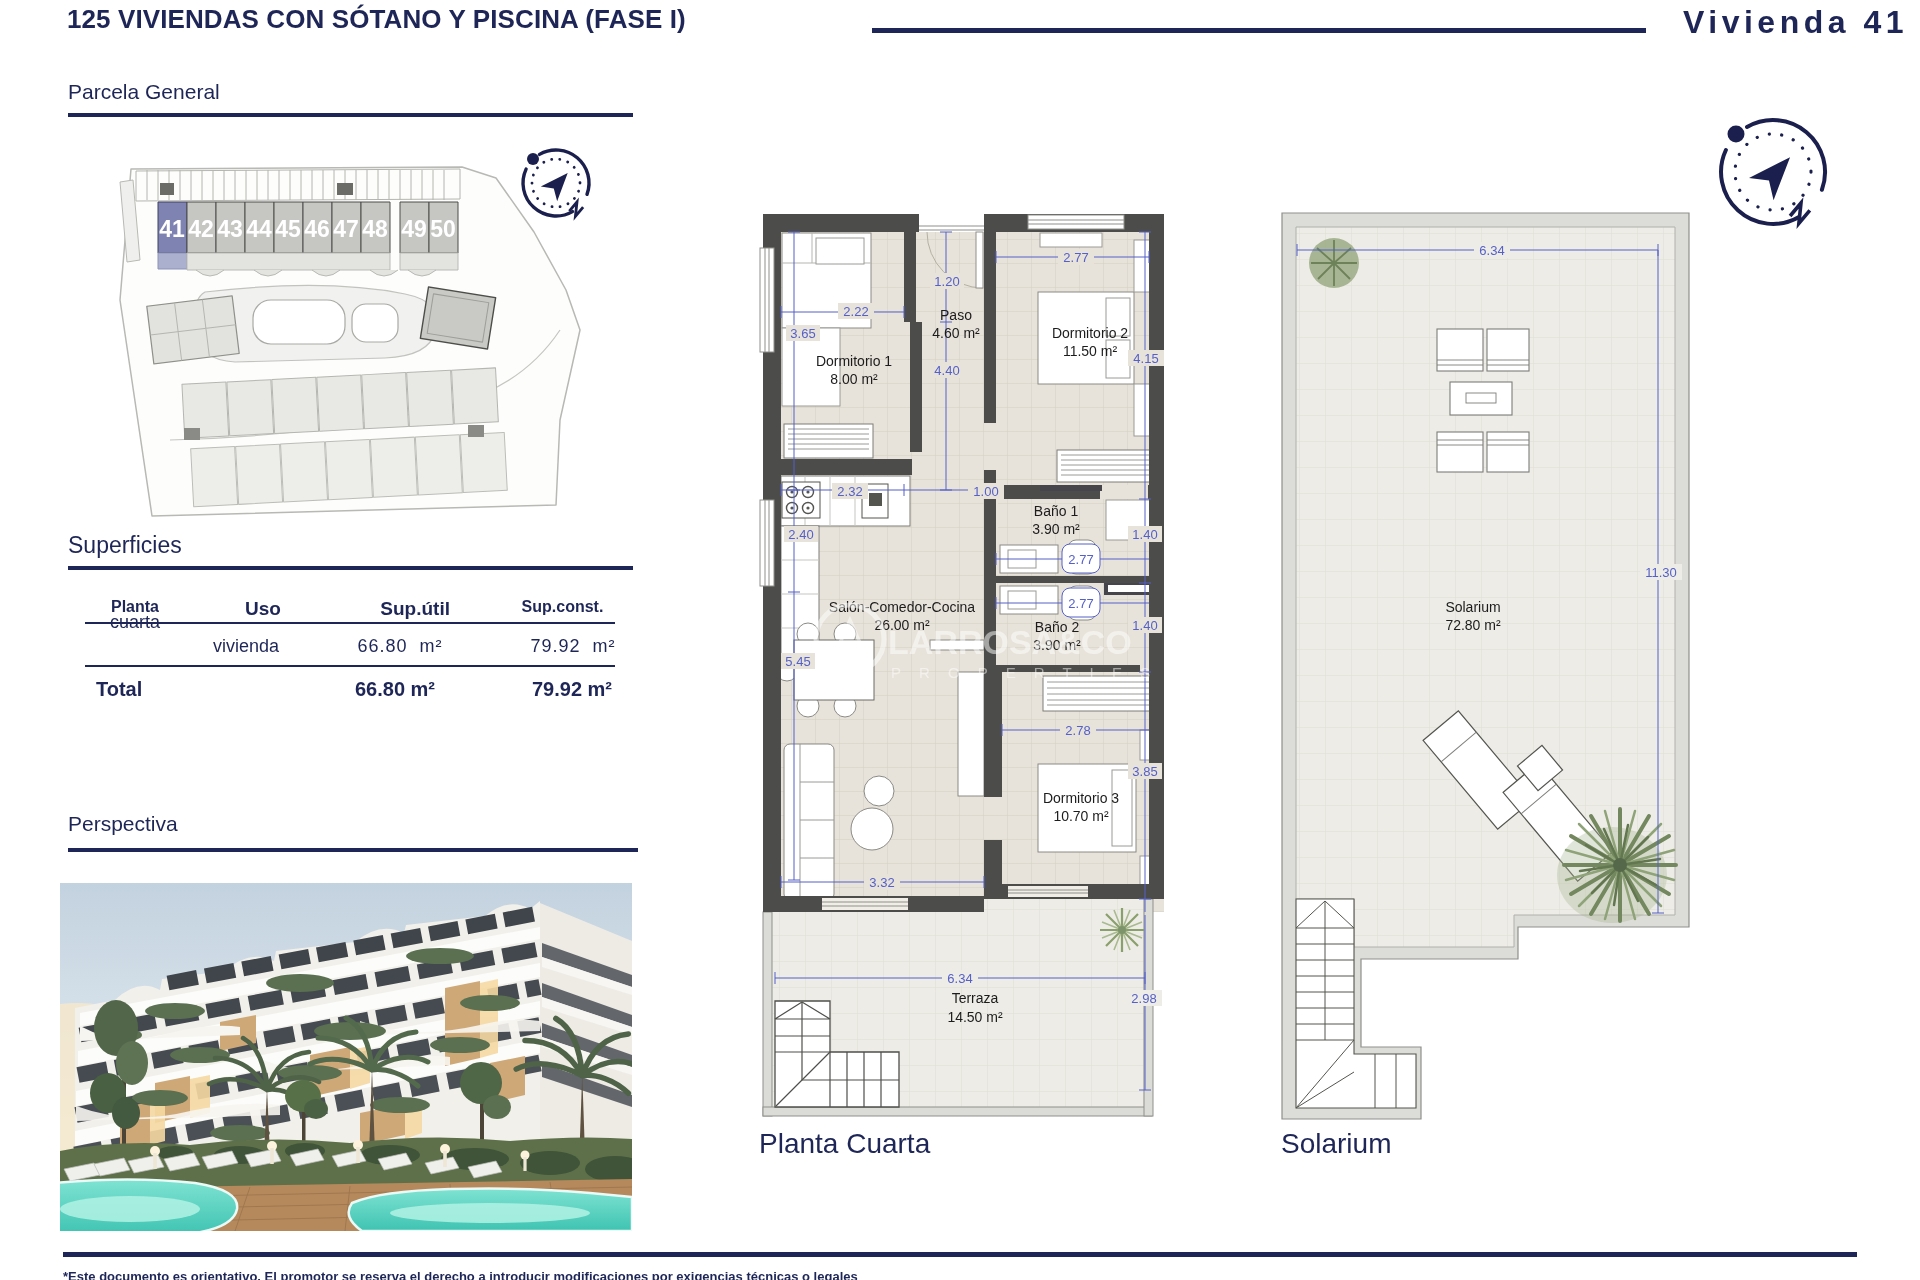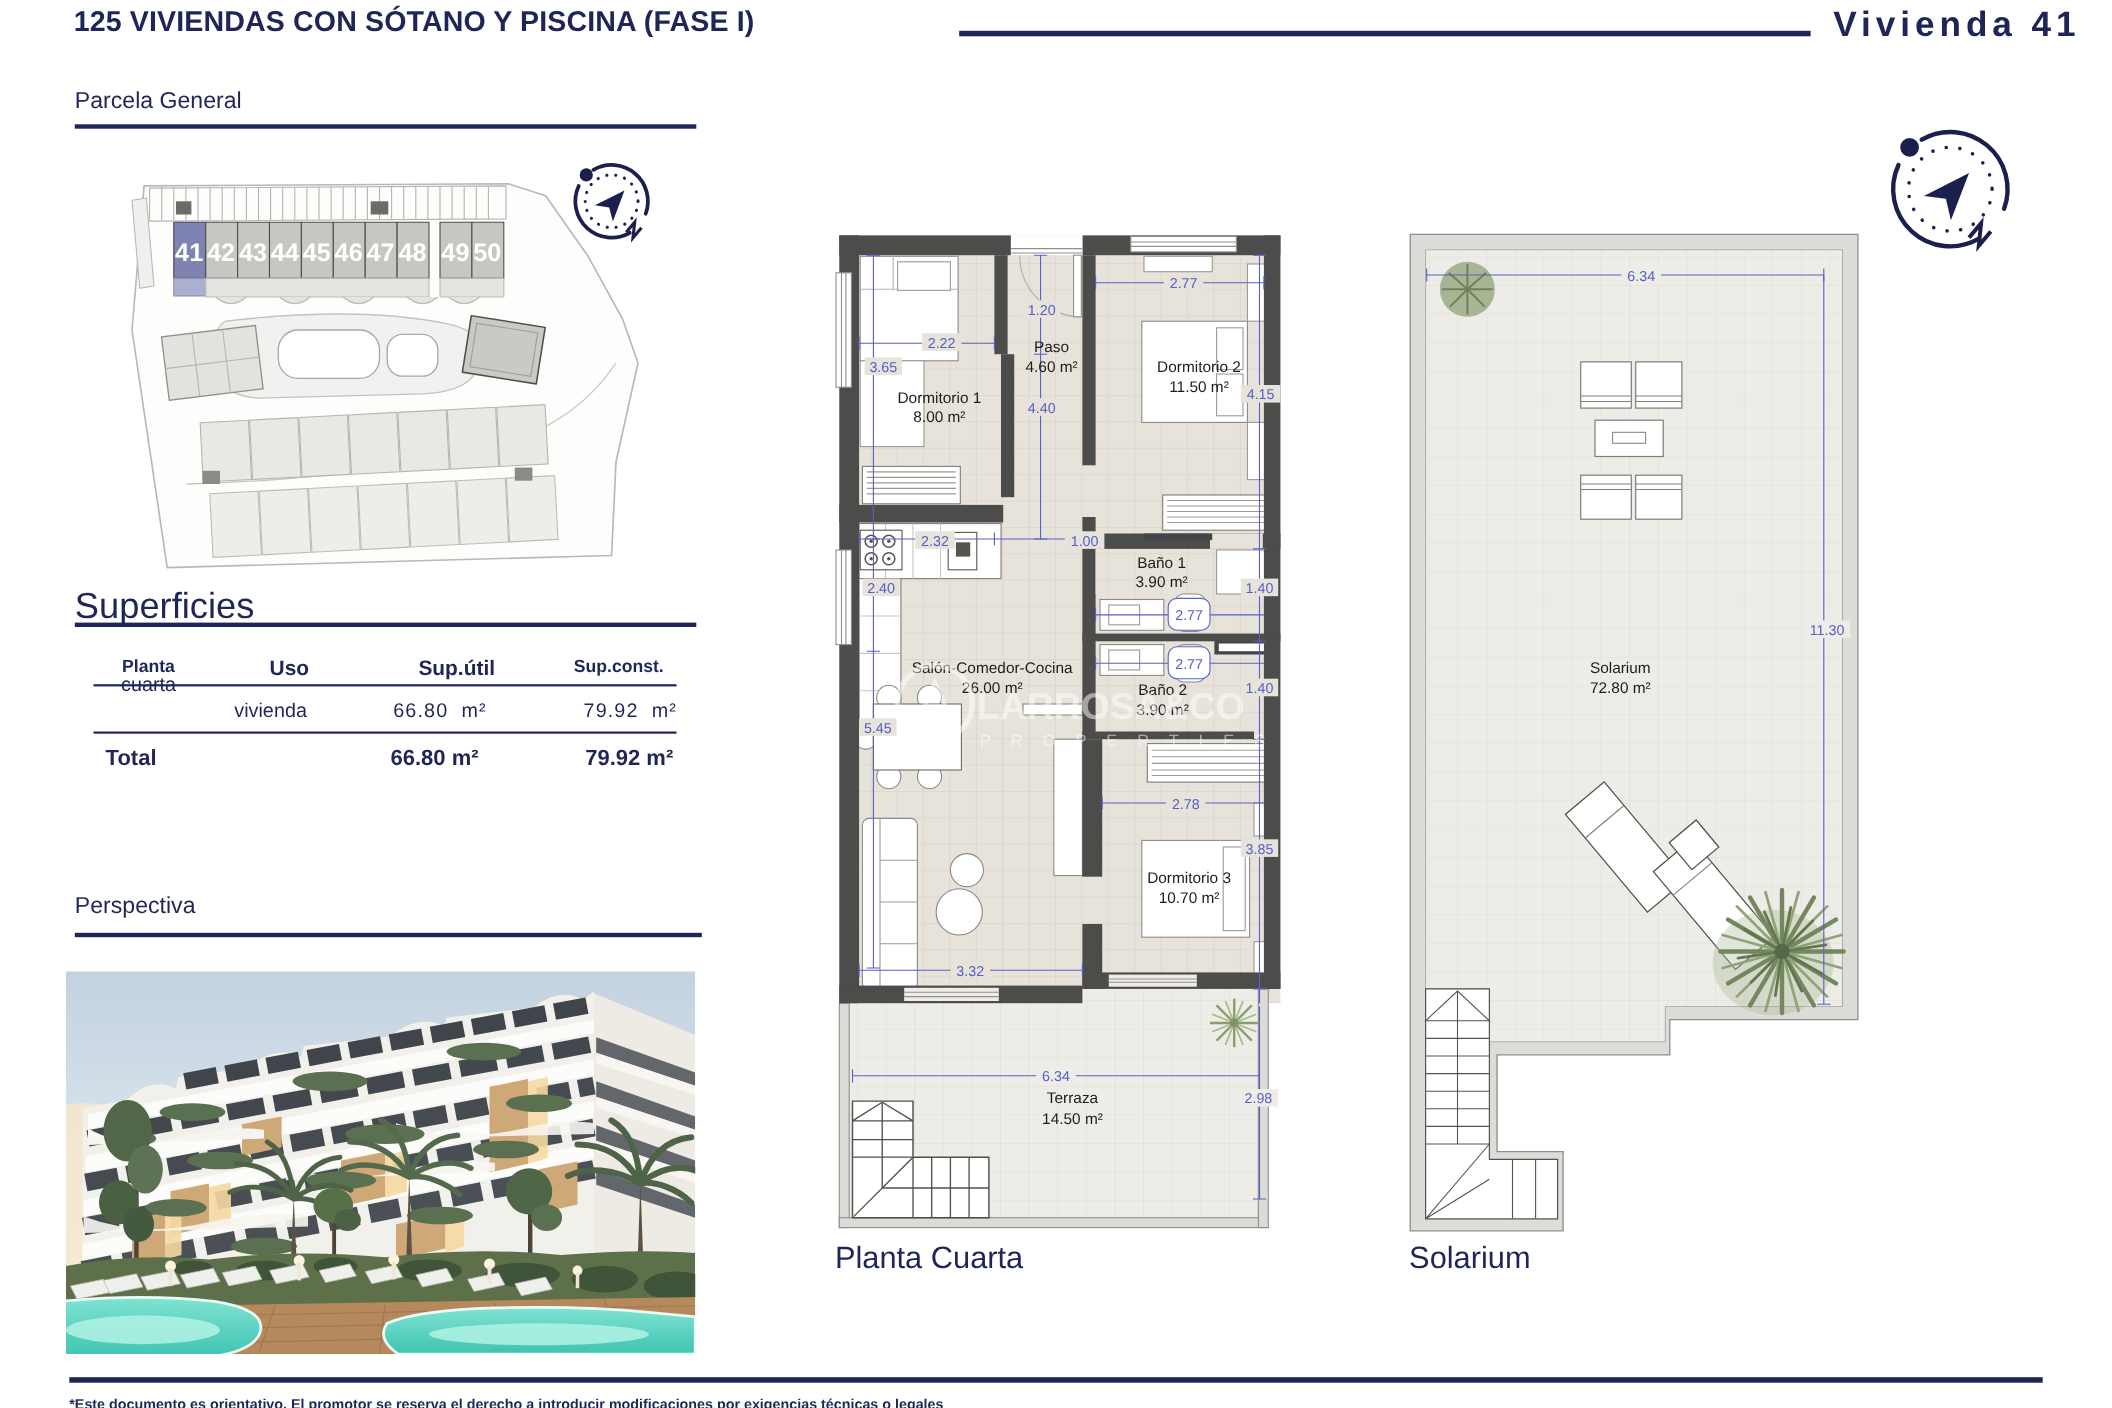--- a/index.html
+++ b/index.html
@@ -8,27 +8,27 @@
   .abs{position:absolute;}
   .navy{color:#1e2657;}
 </style>
 </head>
 <body>
 
 <div class="abs navy" style="left:67px;top:4px;font-size:26px;font-weight:bold;letter-spacing:0.1px;">125 VIVIENDAS CON SÓTANO Y PISCINA (FASE I)</div>
 
 <div class="abs" style="left:872px;top:28px;width:774px;height:5px;background:#1e2657;"></div>
 
-<div class="abs navy" style="left:1650px;top:4px;width:258px;font-size:32px;font-weight:bold;text-align:center;letter-spacing:4.5px;">Vivienda 41</div>
+<div class="abs navy" style="left:1650px;top:4px;width:258px;font-size:32px;font-weight:bold;text-align:right;letter-spacing:4.5px;">Vivienda 41</div>
 
 <div class="abs navy" style="left:68px;top:80px;font-size:21px;">Parcela General</div>
 
 <div class="abs" style="left:68px;top:113px;width:565px;height:4px;background:#1e2657;"></div>
 
-<div class="abs navy" style="left:68px;top:532px;font-size:33px;">Superficies</div>
+<div class="abs navy" style="left:68px;top:532px;font-size:23px;">Superficies</div>
 
 <div class="abs" style="left:68px;top:566px;width:565px;height:4px;background:#1e2657;"></div>
 
 <div class="abs navy" style="left:85px;top:598px;width:100px;font-size:16px;font-weight:bold;text-align:center;">Planta</div>
 
 <div class="abs navy" style="left:213px;top:598px;width:100px;font-size:19px;font-weight:bold;text-align:center;">Uso</div>
 
 <div class="abs navy" style="left:350px;top:598px;width:100px;font-size:19px;font-weight:bold;text-align:right;">Sup.útil</div>
 
 <div class="abs navy" style="left:505px;top:598px;width:115px;font-size:16px;font-weight:bold;text-align:center;">Sup.const.</div>

